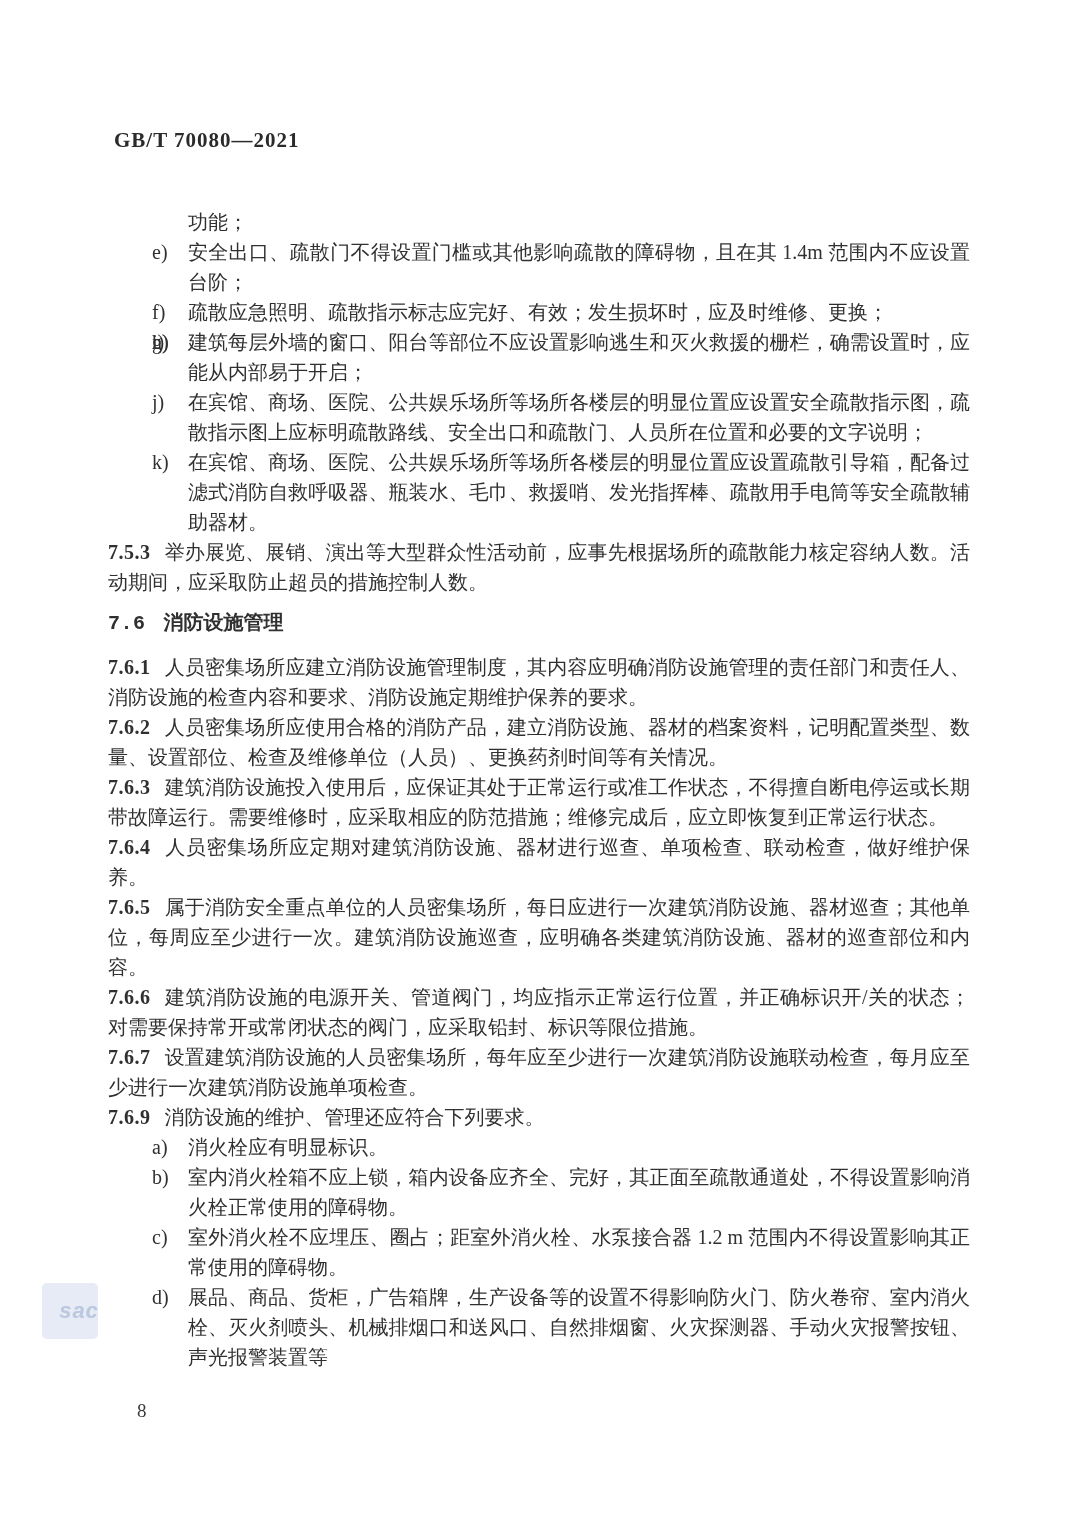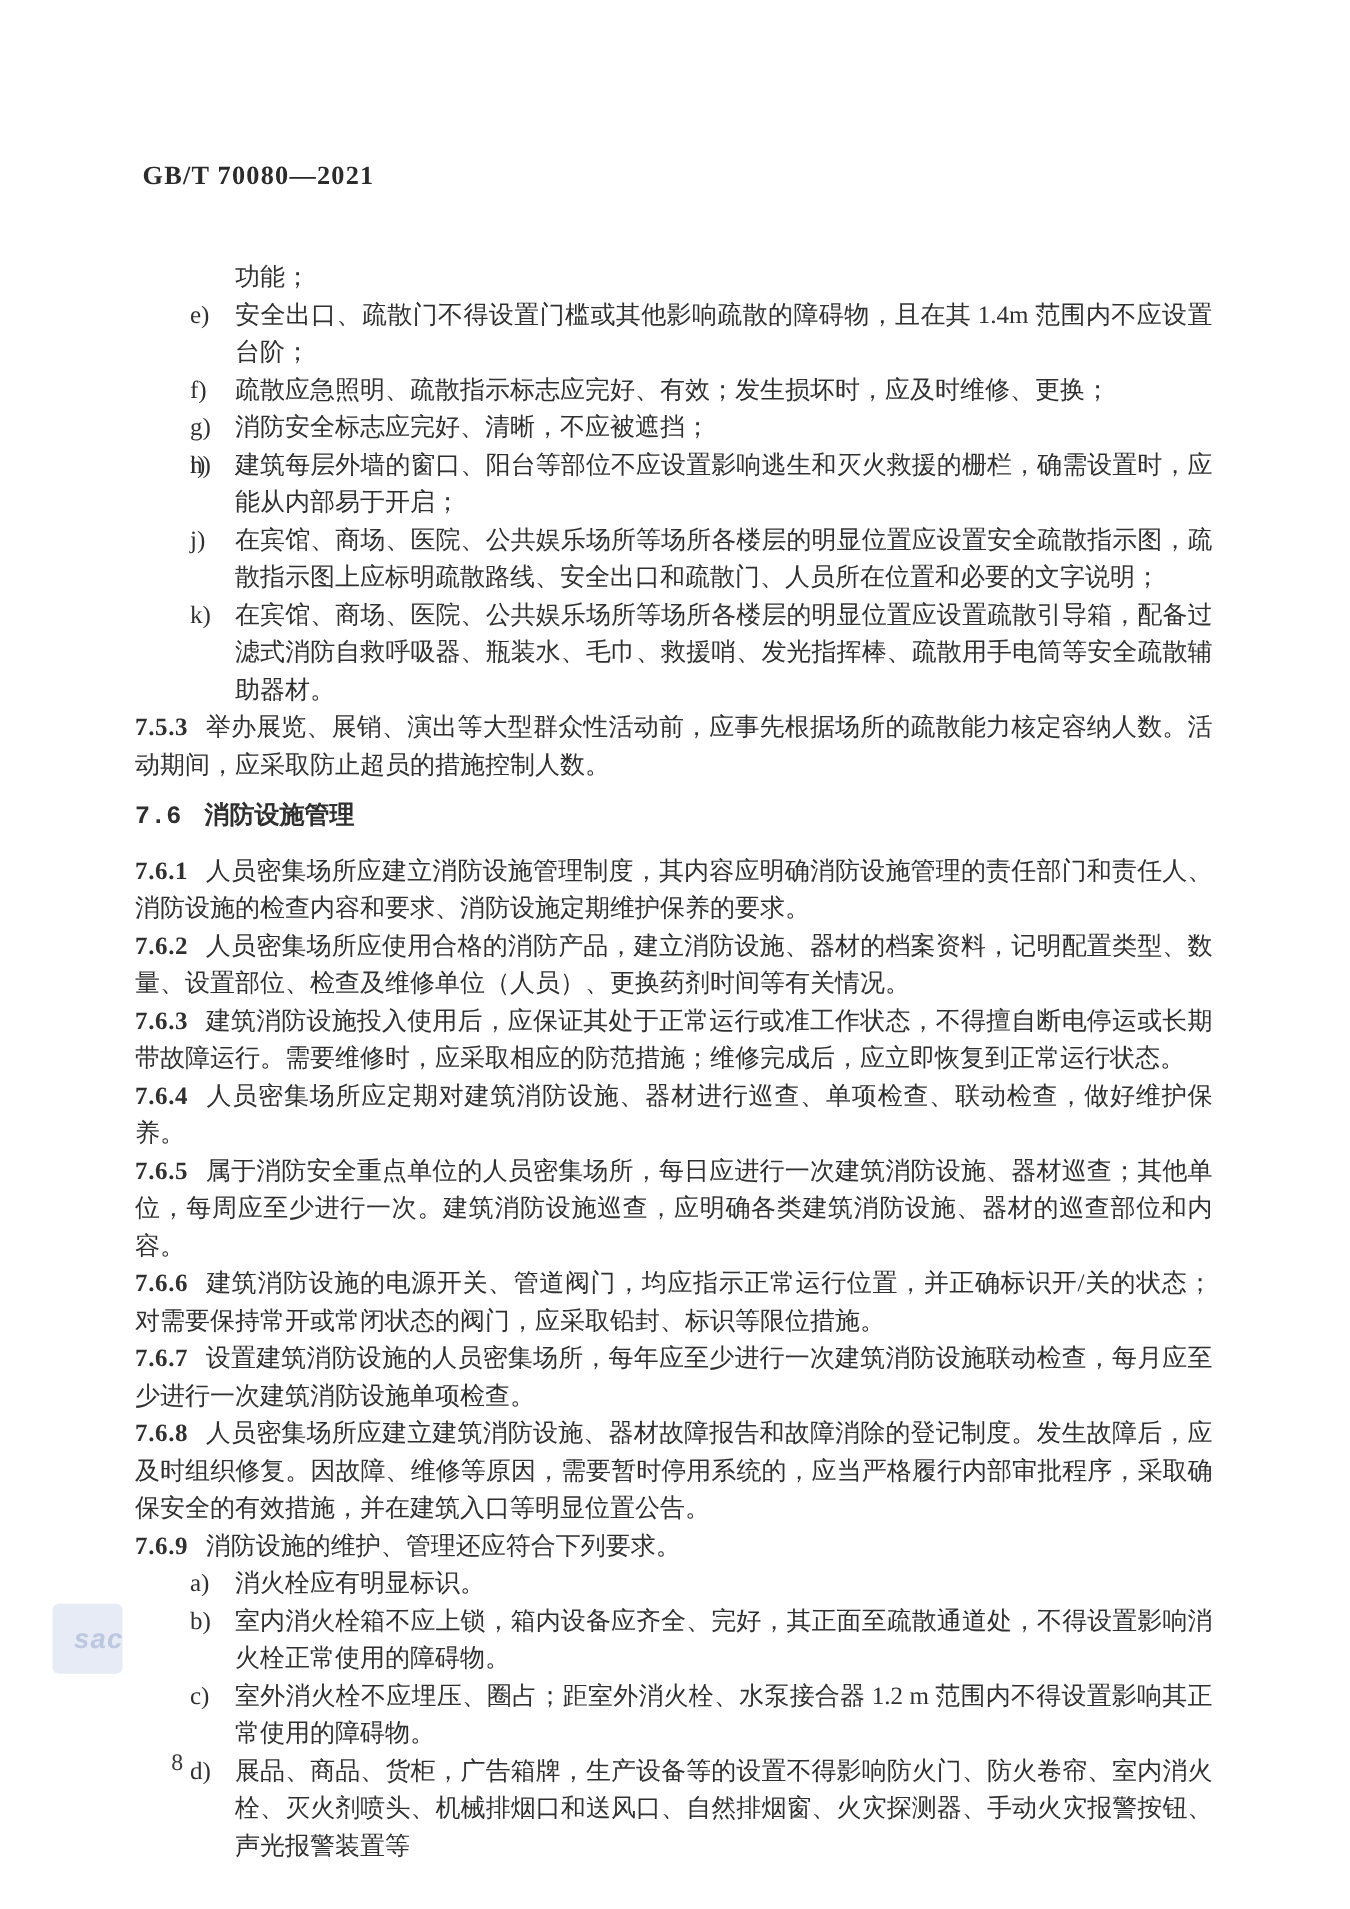--- a/index.html
+++ b/index.html
@@ -85,21 +85,20 @@
     <div class="list-item">
       <span class="list-label">e)</span>
       <span>安全出口、疏散门不得设置门槛或其他影响疏散的障碍物，且在其 1.4m 范围内不应设置台阶；</span>
     </div>
     <div class="list-item">
       <span class="list-label">f)</span>
       <span>疏散应急照明、疏散指示标志应完好、有效；发生损坏时，应及时维修、更换；</span>
     </div>
     <div class="list-item">
       <span class="list-label">g)</span>
-      <span>消防安全标志应完好、清晰，不应被遮挡；</span>
     </div>
     <div class="list-item">
       <span class="list-label">h)</span>
     </div>
     <div class="list-item">
       <span class="list-label">i)</span>
       <span>建筑每层外墙的窗口、阳台等部位不应设置影响逃生和灭火救援的栅栏，确需设置时，应能从内部易于开启；</span>
     </div>
     <div class="list-item">
       <span class="list-label">j)</span>
@@ -135,23 +134,20 @@
     <div class="clause">
       <span class="cnum">7.6.5</span><span>属于消防安全重点单位的人员密集场所，每日应进行一次建筑消防设施、器材巡查；其他单位，每周应至少进行一次。建筑消防设施巡查，应明确各类建筑消防设施、器材的巡查部位和内容。</span>
     </div>
     <div class="clause">
       <span class="cnum">7.6.6</span><span>建筑消防设施的电源开关、管道阀门，均应指示正常运行位置，并正确标识开/关的状态；对需要保持常开或常闭状态的阀门，应采取铅封、标识等限位措施。</span>
     </div>
     <div class="clause">
       <span class="cnum">7.6.7</span><span>设置建筑消防设施的人员密集场所，每年应至少进行一次建筑消防设施联动检查，每月应至少进行一次建筑消防设施单项检查。</span>
     </div>
     <div class="clause">
-      <span class="cnum">7.6.8</span><span>人员密集场所应建立建筑消防设施、器材故障报告和故障消除的登记制度。发生故障后，应及时组织修复。因故障、维修等原因，需要暂时停用系统的，应当严格履行内部审批程序，采取确保安全的有效措施，并在建筑入口等明显位置公告。</span>
-    </div>
-    <div class="clause">
       <span class="cnum">7.6.9</span><span>消防设施的维护、管理还应符合下列要求。</span>
     </div>
 
     <div class="list-item">
       <span class="list-label">a)</span>
       <span>消火栓应有明显标识。</span>
     </div>
     <div class="list-item">
       <span class="list-label">b)</span>
       <span>室内消火栓箱不应上锁，箱内设备应齐全、完好，其正面至疏散通道处，不得设置影响消火栓正常使用的障碍物。</span>

